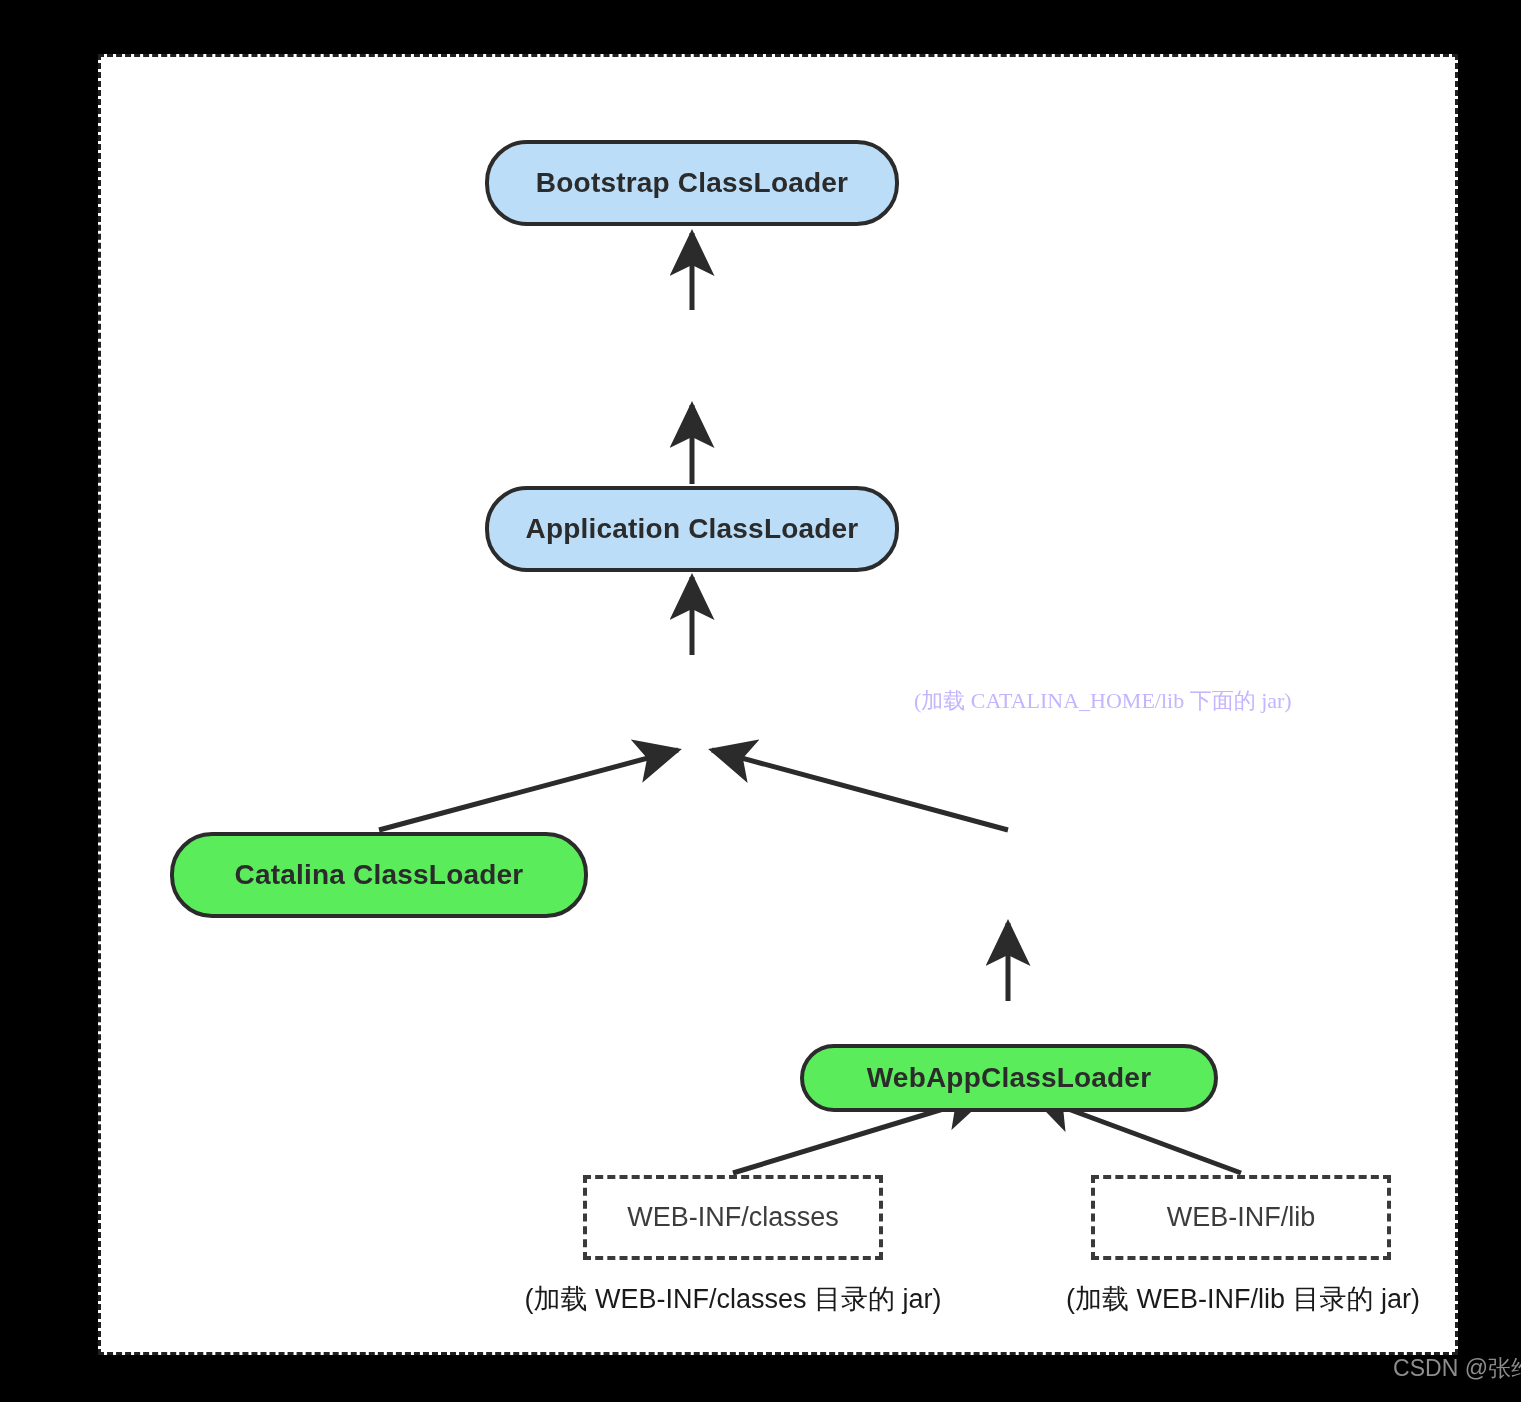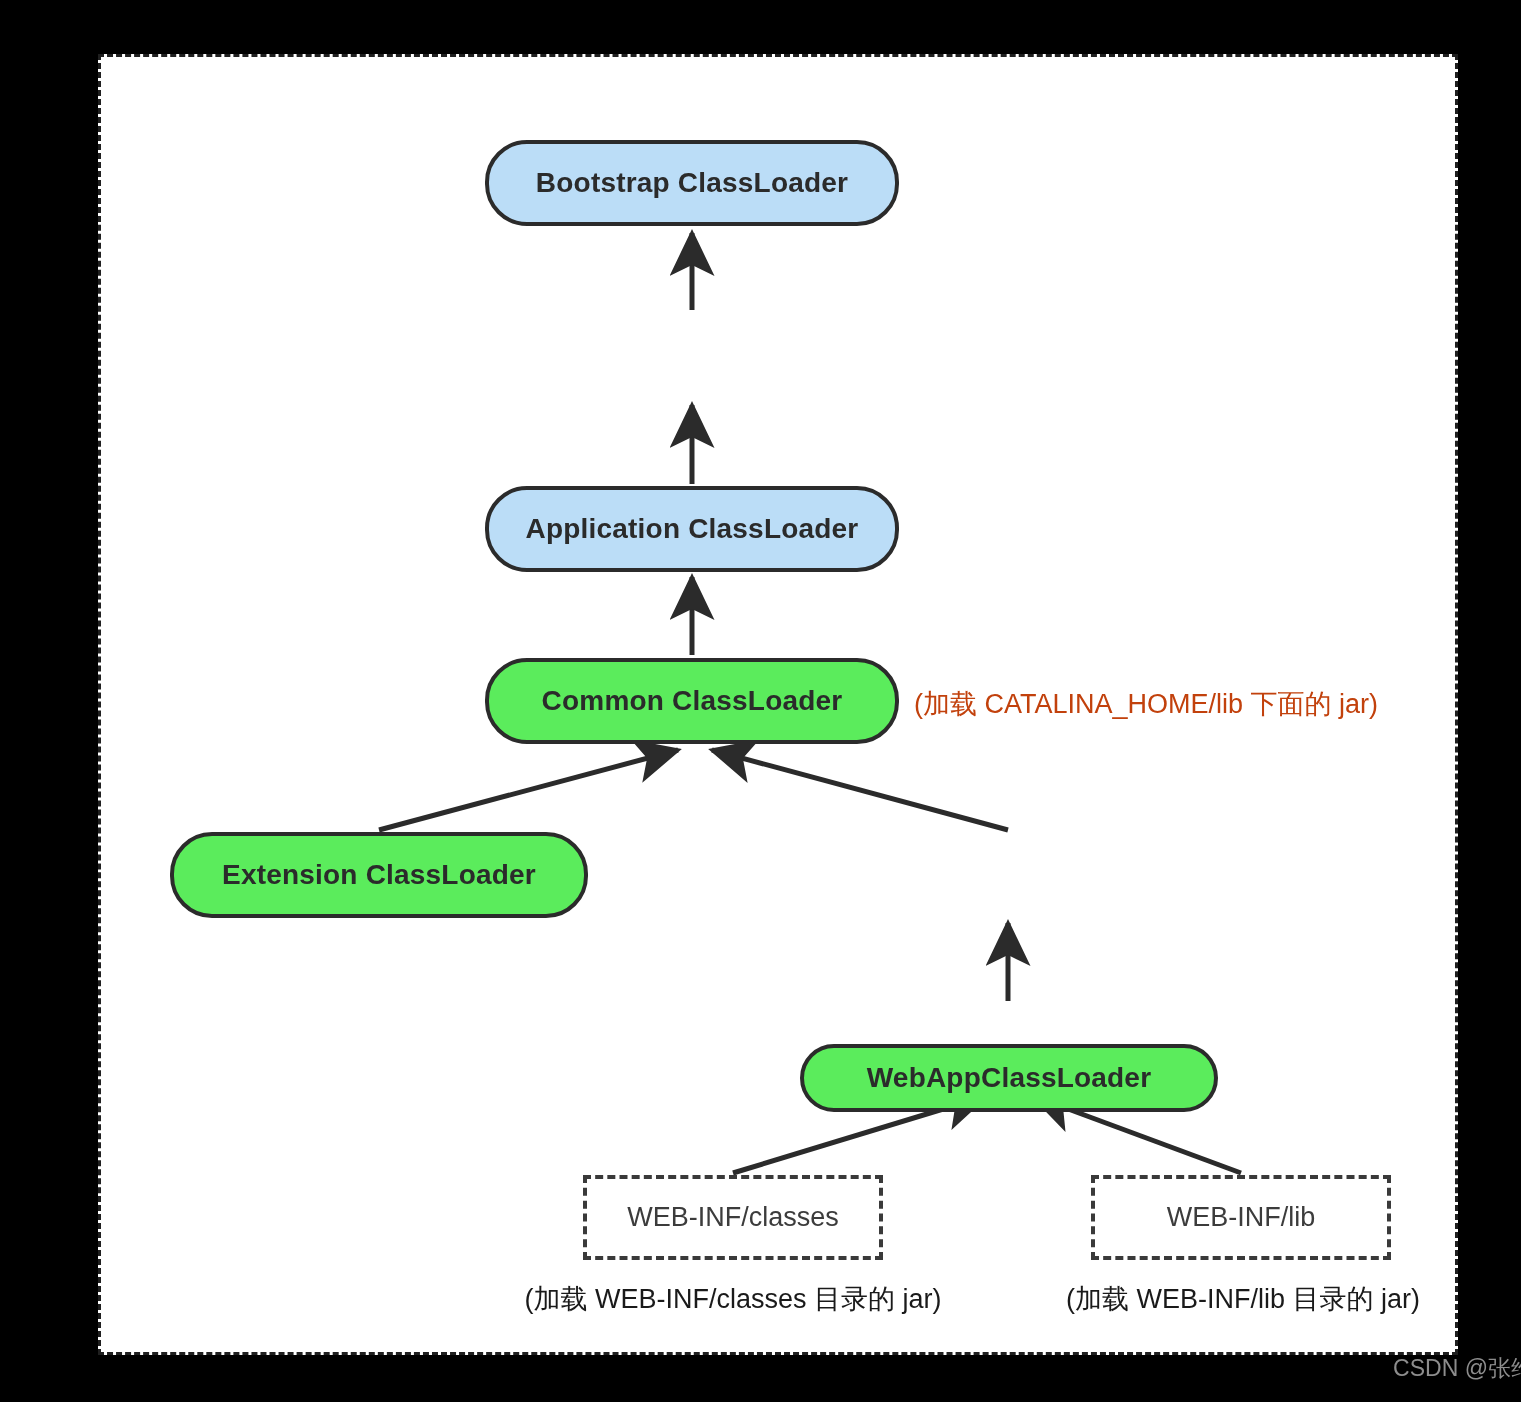--- a/index.html
+++ b/index.html
@@ -58,24 +58,25 @@
     justify-content: center;
     border: 4px dashed #3a3a3a;
     background: transparent;
     font-size: 27px;
     color: #3c3c3c;
     text-align: center;
     user-select: none;
   }
   .annot {
     position: absolute;
-    font-size: 27px;
-    color: #c2410c;
+    font-size: 22px;
+    color: #c4b5fd;
     white-space: nowrap;
     user-select: none;
+    font-family: Liberation Serif, serif;
   }
   .caption {
     position: absolute;
     font-size: 27px;
     color: #1a1a1a;
     white-space: nowrap;
     text-align: center;
     user-select: none;
   }
   #watermark {
@@ -116,28 +117,25 @@
 
   <div class="node blue" style="left:437px; top:140px; width:414px; height:86px;">
     <span>Bootstrap ClassLoader</span>
   </div>
 
 
   <div class="node blue" style="left:437px; top:486px; width:414px; height:86px;">
     <span>Application ClassLoader</span>
   </div>
 
-  <div class="node green" style="left:437px; top:658px; width:414px; height:86px;">
-    <span>Common ClassLoader</span>
-  </div>
 
   <div class="annot" style="left:866px; top:686px;">(加载 CATALINA_HOME/lib 下面的 jar)</div>
 
   <div class="node green" style="left:122px; top:832px; width:418px; height:86px;">
-    <span>Extension ClassLoader</span>
+    <span>Catalina ClassLoader</span>
   </div>
 
 
   <div class="node green" style="left:752px; top:1044px; width:418px; height:68px;">
     <span>WebAppClassLoader</span>
   </div>
 
   <div class="dashed-box" style="left:535px; top:1175px; width:300px; height:85px;">
     <span>WEB-INF/classes</span>
   </div>

